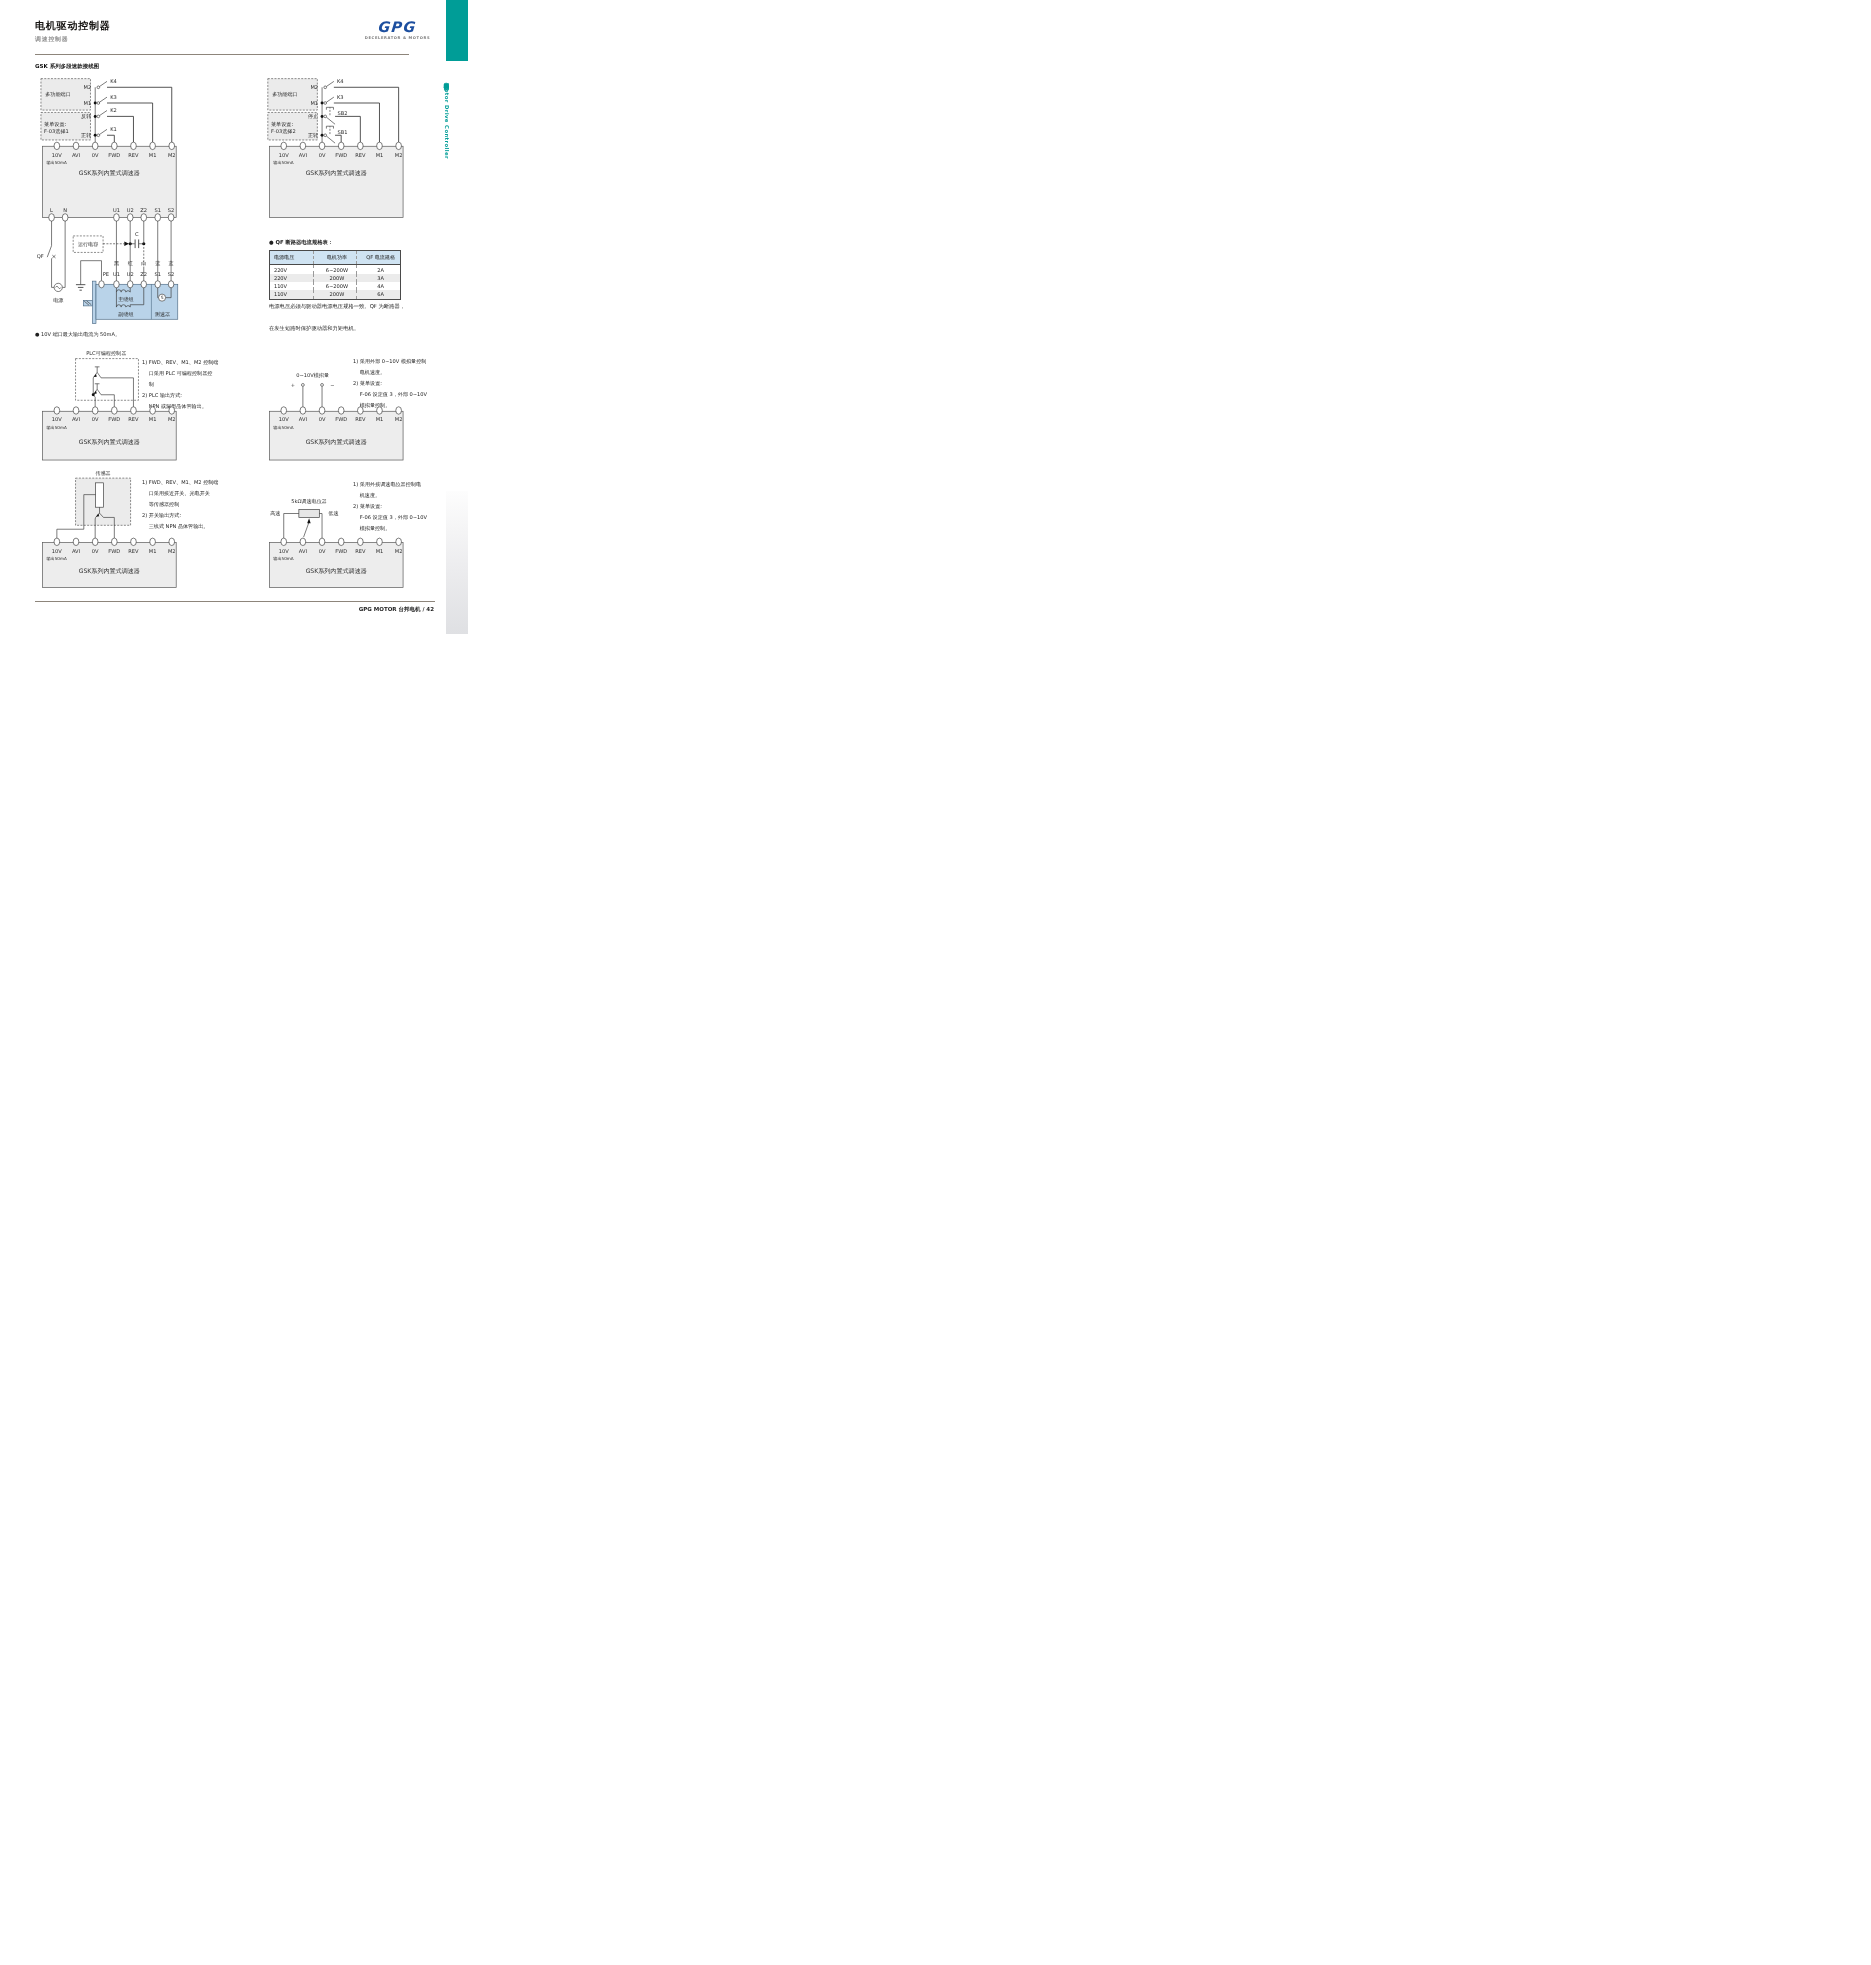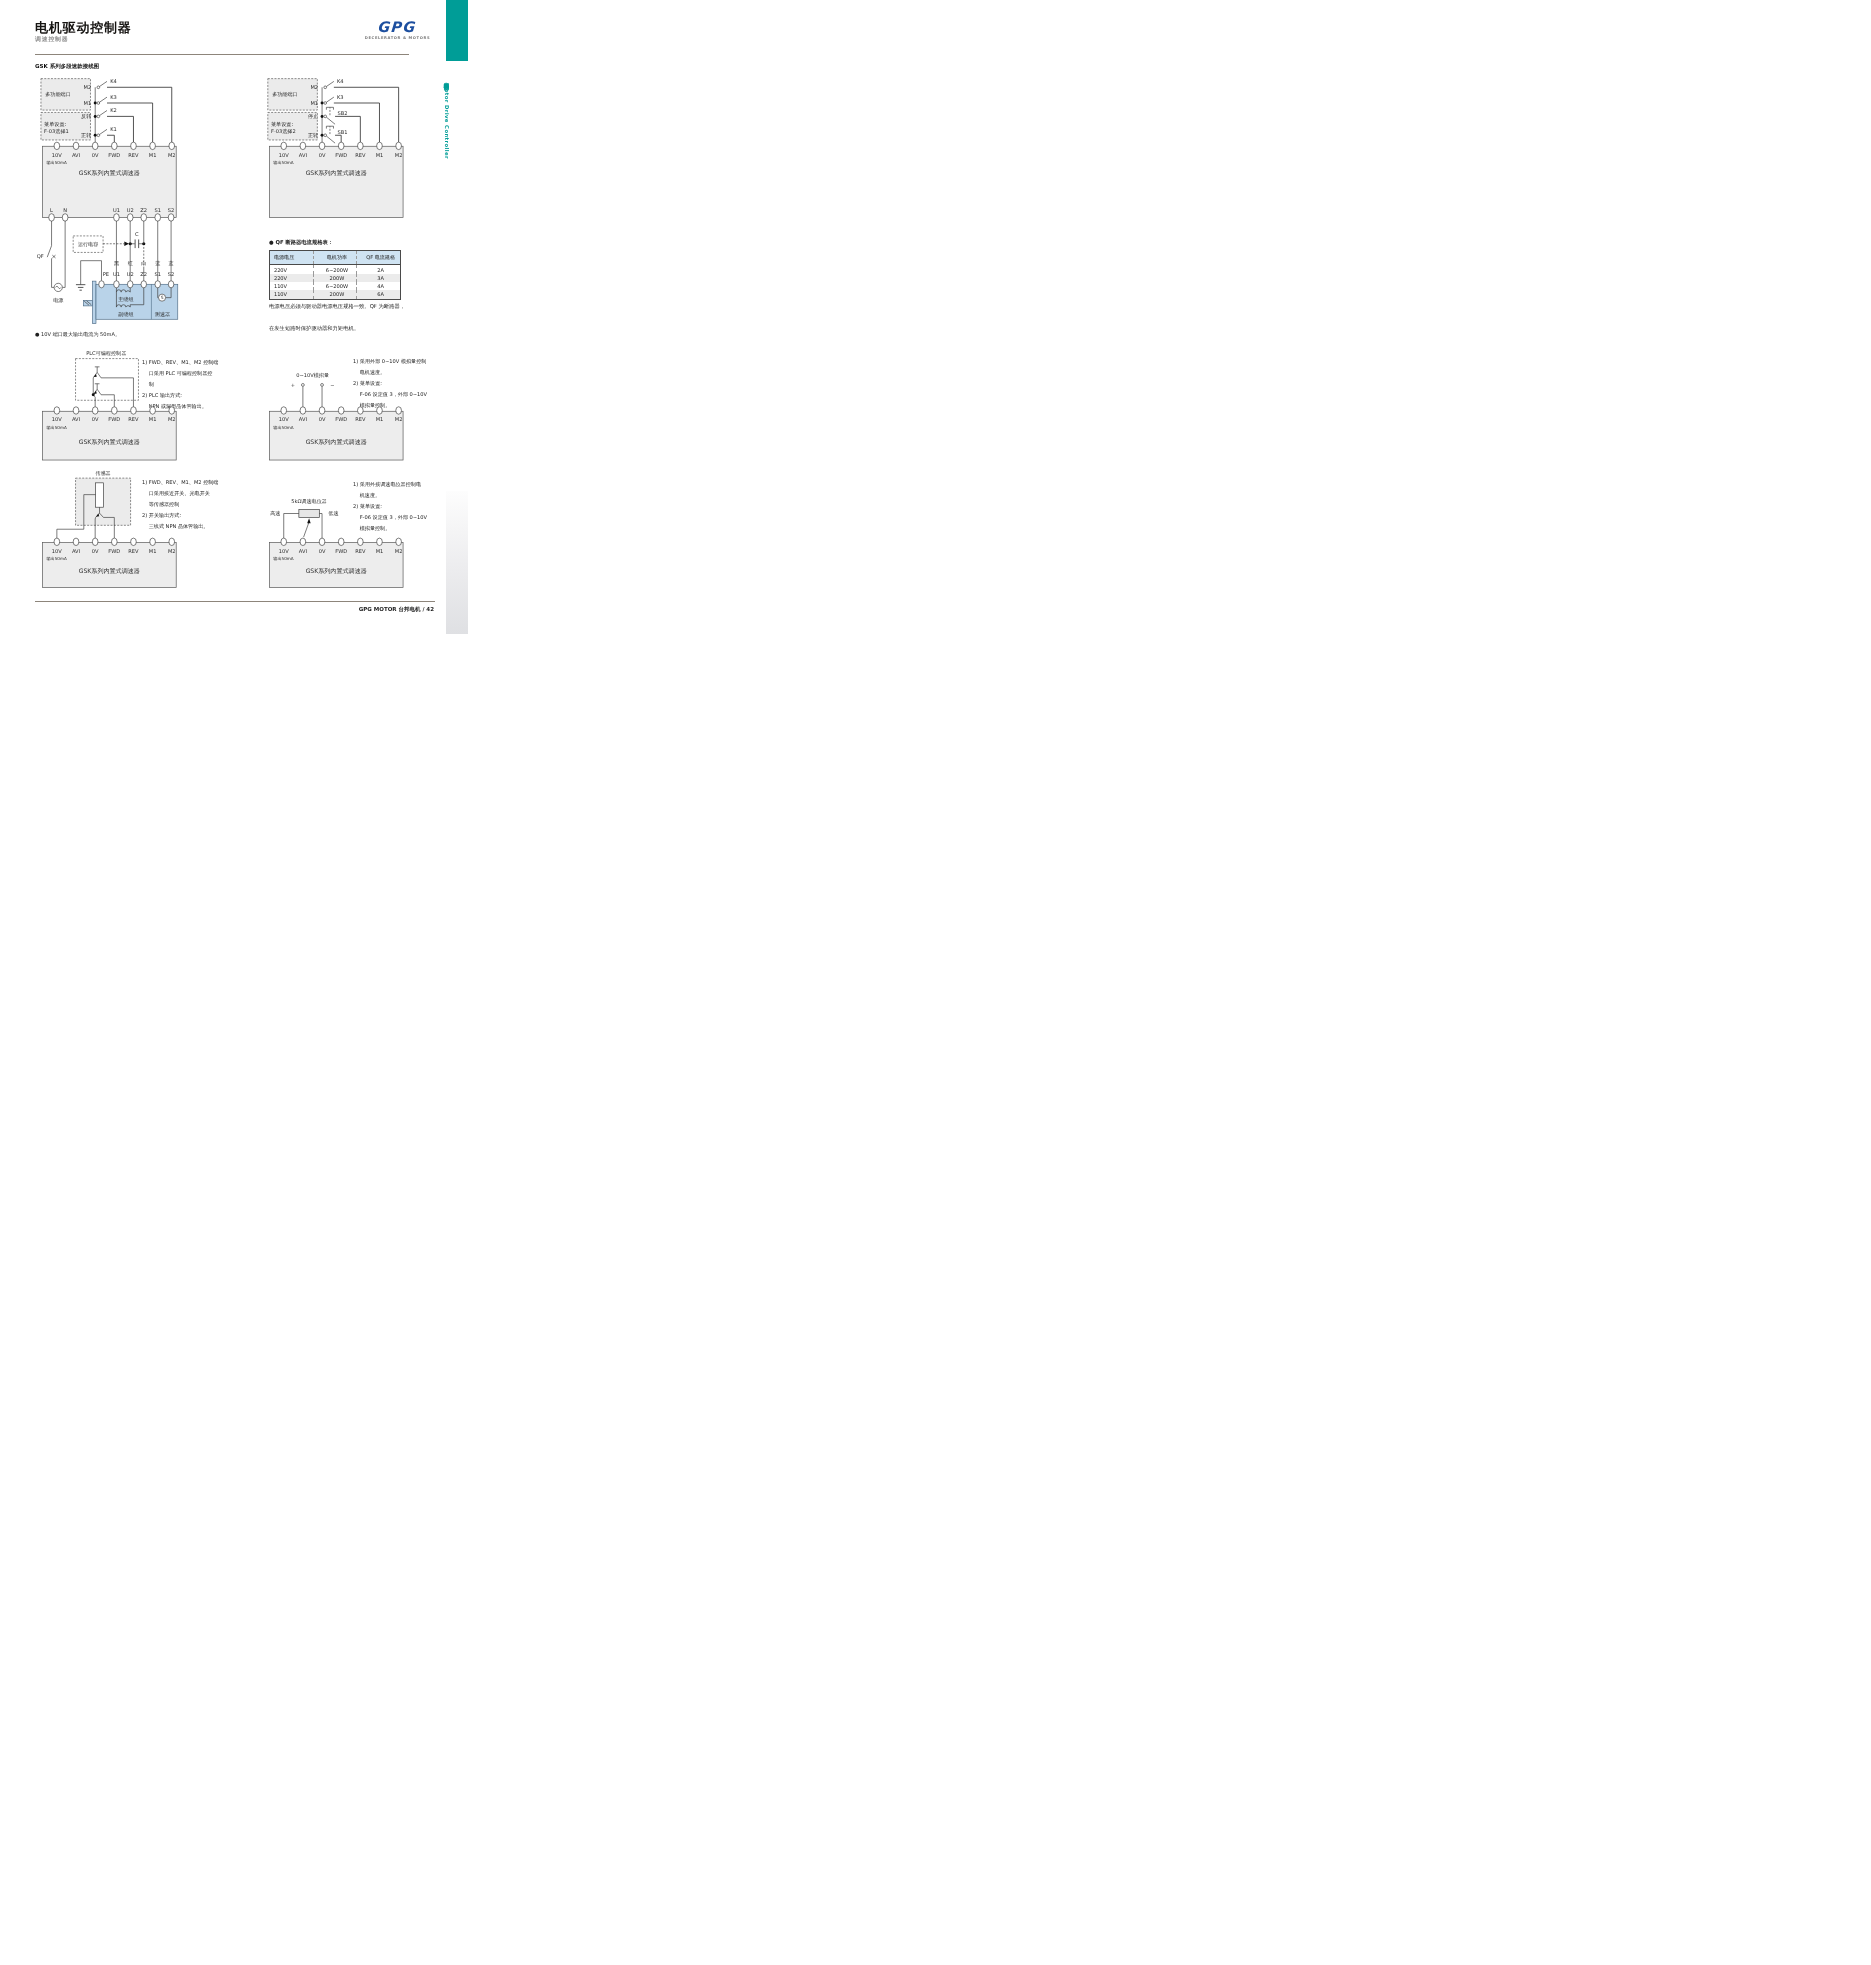--- a/index.html
+++ b/index.html
@@ -1,20 +1,20 @@
 <!DOCTYPE html>
 <html style="font-size:6.3px"><head>
 <meta charset="utf-8">
 <style>
   html,body{margin:0;padding:0;background:#ffffff;}
   #page{position:relative;width:468px;height:635px;background:#fff;overflow:hidden;
         font-family:"DejaVu Sans","Liberation Sans",sans-serif;color:#1f1f1f;}
   .abs{position:absolute;}
   
-  .page-title{left:35px;top:19px;font-size:13px;font-weight:900;letter-spacing:0.8px;color:#161412;}
+  .page-title{left:35px;top:19px;font-size:10px;font-weight:900;letter-spacing:0.8px;color:#161412;}
   .page-subtitle{left:35px;top:35px;font-size:5.9px;font-weight:bold;letter-spacing:0.8px;color:#8f8f8f;}
   .head-rule{left:35px;top:54px;width:374px;height:1.2px;background:#8d857b;}
   .logo{left:356px;top:20.4px;width:83px;text-align:center;}
   .logo-mark{font-size:14.5px;font-weight:900;font-style:italic;color:#1d4f9f;letter-spacing:1.2px;
              transform:skewX(-6deg);line-height:1;}
   .logo-tag{font-size:3.7px;font-weight:bold;letter-spacing:0.6px;color:#7a7a7a;margin-top:1.6px;}
   
   .teal-block{left:446px;top:0;width:22px;height:61px;background:#009d97;}
   .side-vtext{left:444px;top:78px;height:106px;writing-mode:vertical-rl;text-orientation:mixed;
               font-size:5.3px;font-weight:bold;color:#009d97;letter-spacing:0.4px;}

